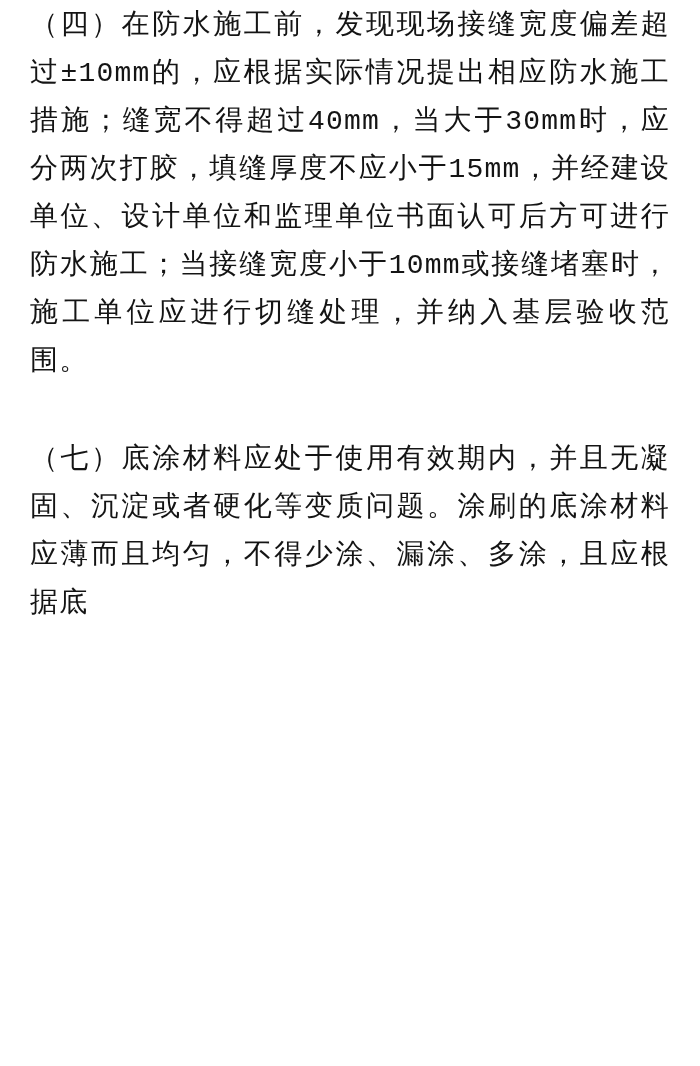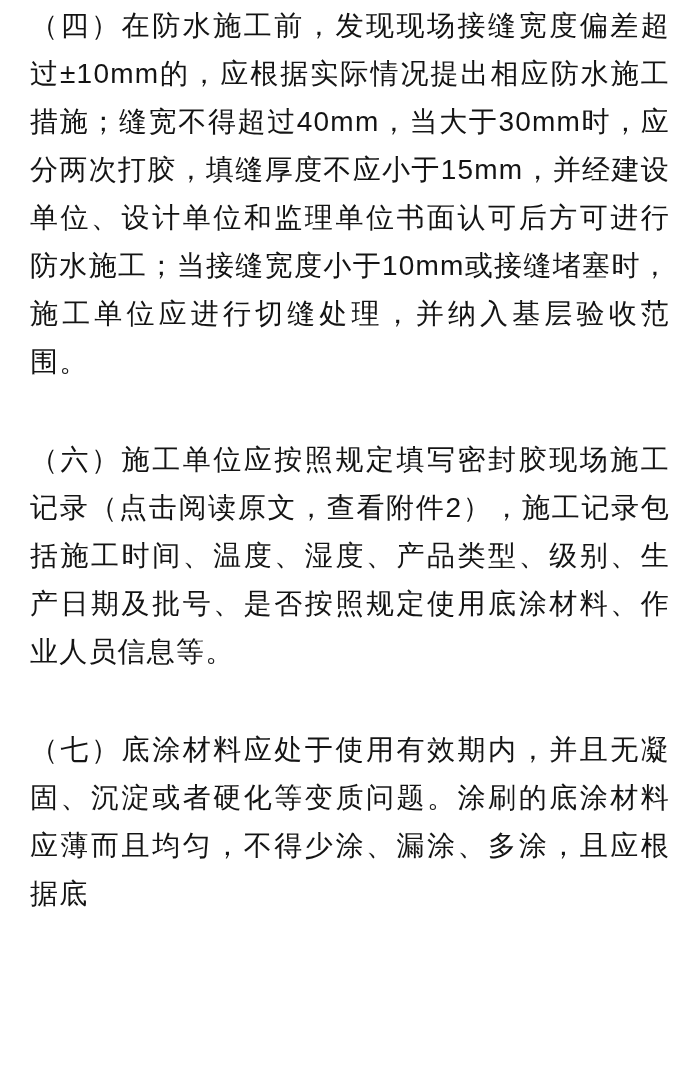--- a/index.html
+++ b/index.html
@@ -22,25 +22,25 @@
   }
   .article p {
     margin: 0 0 50px 0;
     font-size: 28px;
     line-height: 48px;
     letter-spacing: 1.2px;
     color: #141414;
     text-align: justify;
     text-justify: inter-ideograph;
     word-break: break-all;
+    font-family: Liberation Mono, monospace;
   }
   .article p:last-child {
     margin-bottom: 0;
   }
 </style>
 </head>
 <body>
 
 <div class="article">
   <p>（四）在防水施工前，发现现场接缝宽度偏差超过±10mm的，应根据实际情况提出相应防水施工措施；缝宽不得超过40mm，当大于30mm时，应分两次打胶，填缝厚度不应小于15mm，并经建设单位、设计单位和监理单位书面认可后方可进行防水施工；当接缝宽度小于10mm或接缝堵塞时，施工单位应进行切缝处理，并纳入基层验收范围。</p>
-  <p>（六）施工单位应按照规定填写密封胶现场施工记录（点击阅读原文，查看附件2），施工记录包括施工时间、温度、湿度、产品类型、级别、生产日期及批号、是否按照规定使用底涂材料、作业人员信息等。</p>
   <p>（七）底涂材料应处于使用有效期内，并且无凝固、沉淀或者硬化等变质问题。涂刷的底涂材料应薄而且均匀，不得少涂、漏涂、多涂，且应根据底</p>
 </div>
 
 </body></html>

